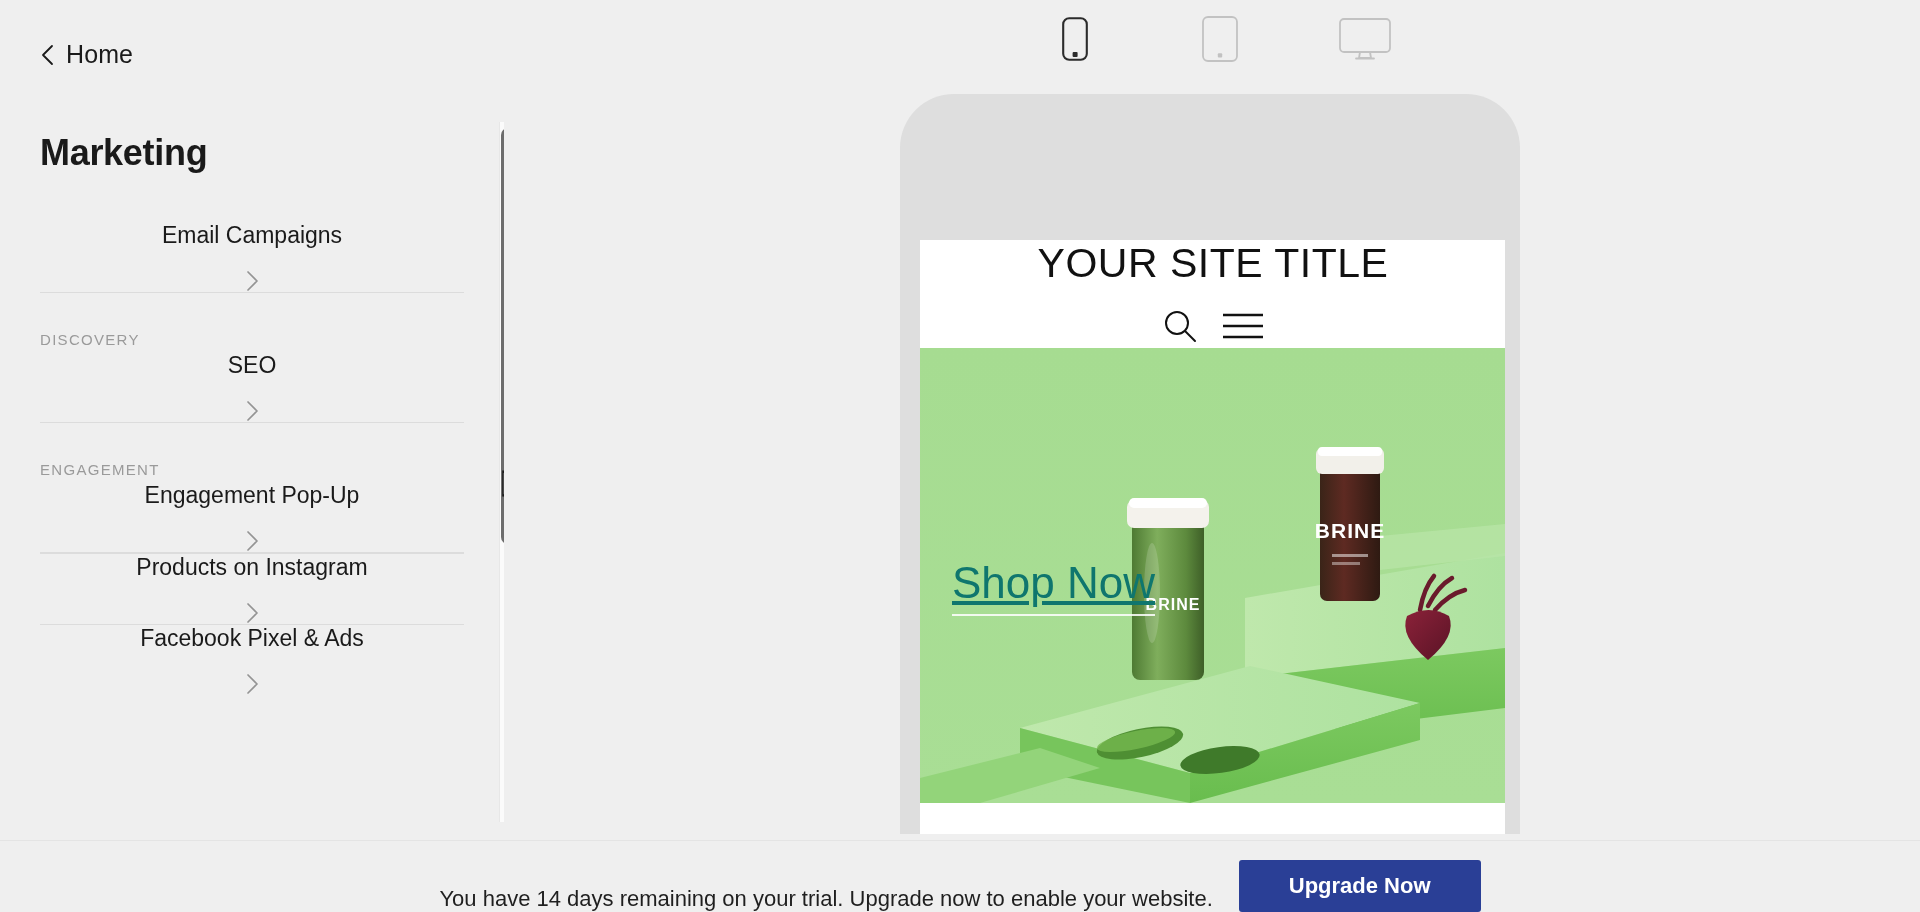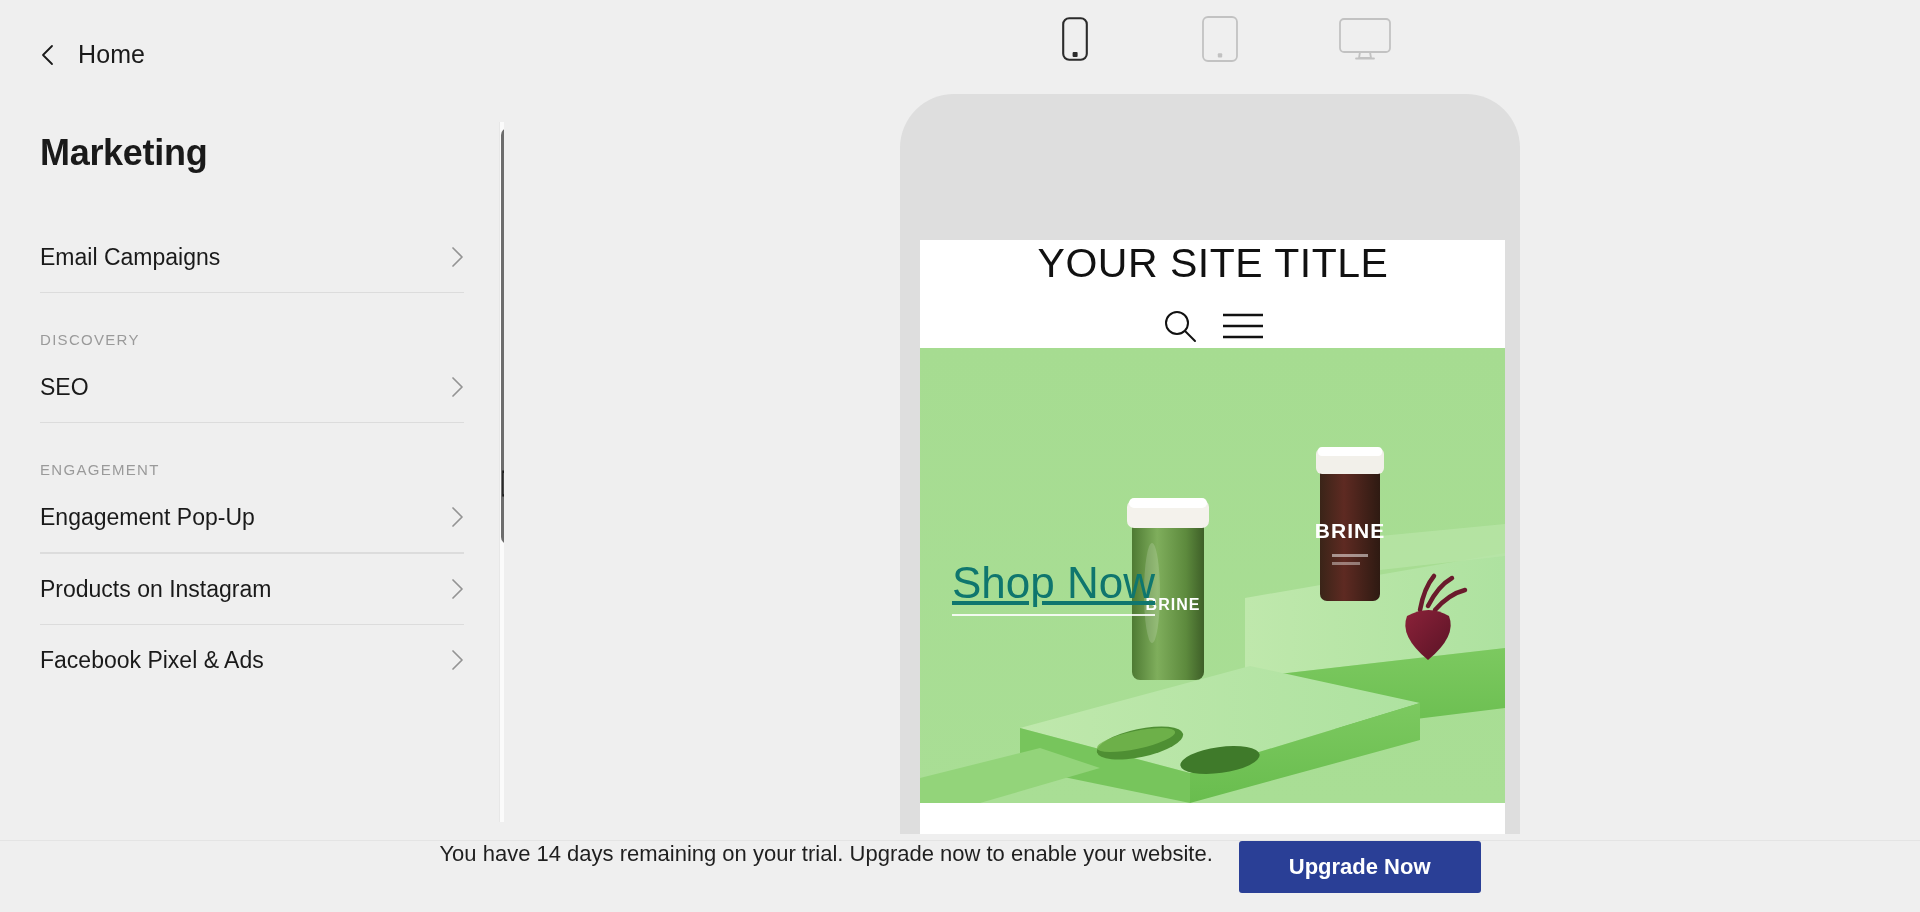--- a/index.html
+++ b/index.html
@@ -13,21 +13,21 @@
 
   
   .left-panel {
     position: absolute; left: 0; top: 0;
     width: 504px; height: 840px;
     background: #efefef;
     overflow: hidden;
   }
   .home-link {
     position: absolute; left: 40px; top: 40px;
-    display: flex; align-items: center; gap: 24px;
+    display: flex; align-items: center; gap: 12px;
     cursor: pointer;
   }
   .home-chev { width: 14px; height: 22px; flex: 0 0 auto; }
   .home-chev svg { display: block; }
   .home-label { font-size: 25px; color: #1a1a1a; letter-spacing: .1px; }
 
   .panel-title {
     position: absolute; left: 40px; top: 132px;
     font-size: 36px; font-weight: bold; color: #1a1a1a;
     letter-spacing: -.3px;
@@ -35,24 +35,25 @@
 
   .nav-scroll {
     position: absolute; left: 0; top: 222px;
     width: 504px; height: 618px;
     overflow: hidden;
   }
   .nav-inner { width: 504px; padding-bottom: 40px; }
 
   .nav-row {
     position: relative;
-    margin: 0 40px;
+    margin: 0 16px;
     height: 70px;
     display: flex; align-items: center; justify-content: space-between;
     cursor: pointer;
+    flex-direction: column;
   }
   .nav-row .label { font-size: 23px; color: #1a1a1a; }
   .nav-row .chev { width: 13px; height: 22px; opacity: .55; }
   .nav-row .chev svg { display: block; }
   .nav-sep { margin: 0 40px; height: 1px; background: #dcdcdc; }
 
   .nav-group-title {
     margin: 0 40px;
     padding-top: 38px;
     font-size: 15px;
@@ -154,21 +155,21 @@
     text-decoration: underline;
   }
   .hero-photo { position: absolute; inset: 0; }
   .site-below { height: 60px; background: #fff; }
 
   
   .trial-bar {
     position: absolute; left: 0; bottom: 0;
     width: 1920px; height: 72px;
     background: #efefef;
-    display: flex; align-items: flex-start; justify-content: center;
+    display: flex; align-items: flex-end; justify-content: center;
     gap: 26px;
     border-top: 1px solid #e4e4e4;
   }
   .trial-text { font-size: 22px; color: #1f1f1f; }
   .upgrade-btn {
     background: #2a3f96;
     color: #fff;
     font-size: 22px; font-weight: bold;
     border: none;
     padding: 0 50px;

